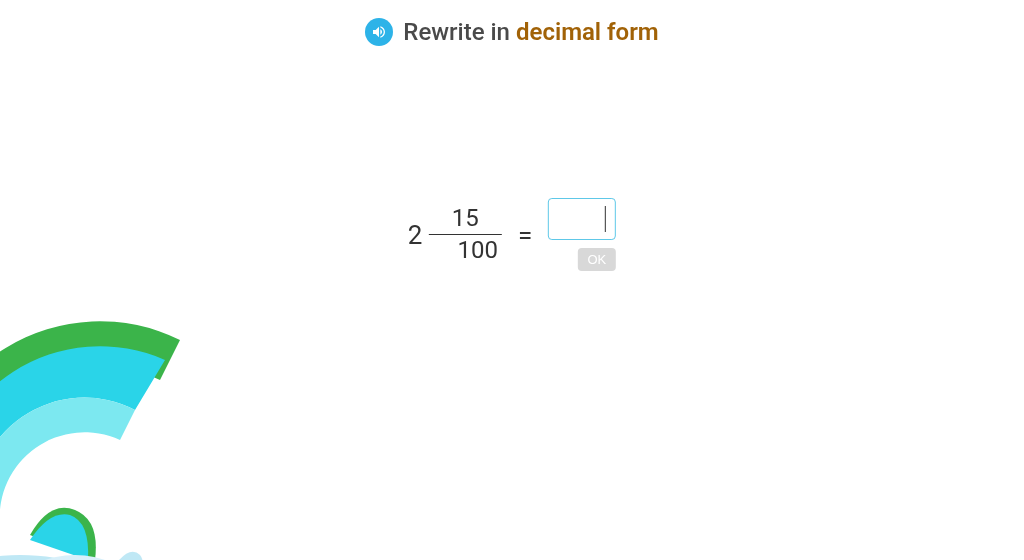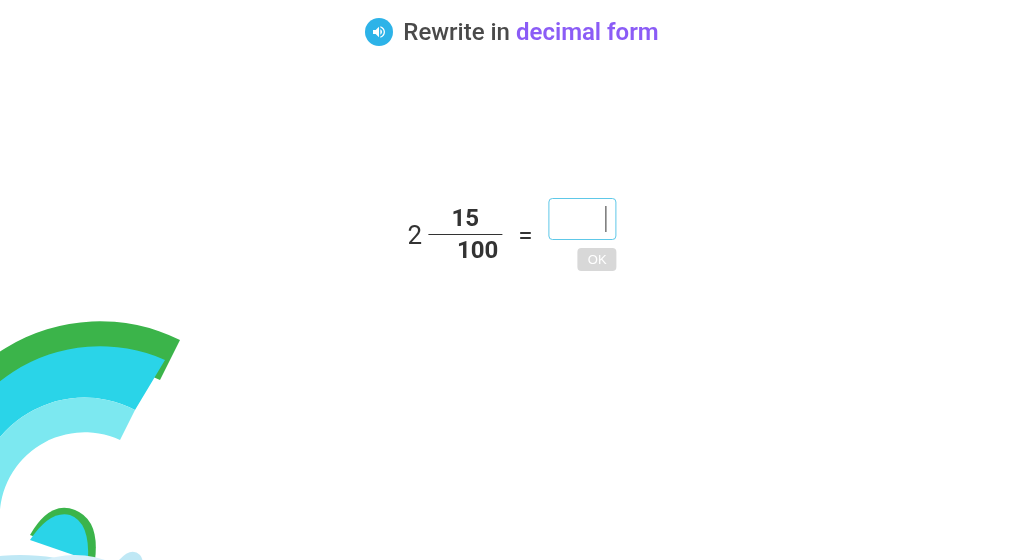--- a/index.html
+++ b/index.html
@@ -37,21 +37,21 @@
       width: 16px;
       height: 16px;
       fill: #ffffff;
     }
     .prompt {
       font-size: 24px;
       color: #4a4a4a;
       font-weight: 500;
     }
     .prompt .highlight {
-      color: #8b5cf6;
+      color: #a16207;
       font-weight: 600;
     }
     .equation {
       position: absolute;
       top: 198px;
       left: 50%;
       transform: translateX(-50%);
       display: flex;
       align-items: center;
       gap: 10px;
@@ -64,21 +64,20 @@
       gap: 6px;
     }
     .whole {
       font-size: 26px;
     }
     .fraction {
       display: flex;
       flex-direction: column;
       align-items: center;
       line-height: 1.1;
-      font-weight: bold;
     }
     .numerator {
       font-size: 24px;
       padding: 0 4px;
     }
     .fraction-bar {
       width: 100%;
       height: 1.5px;
       background: #333;
       margin: 2px 0;

